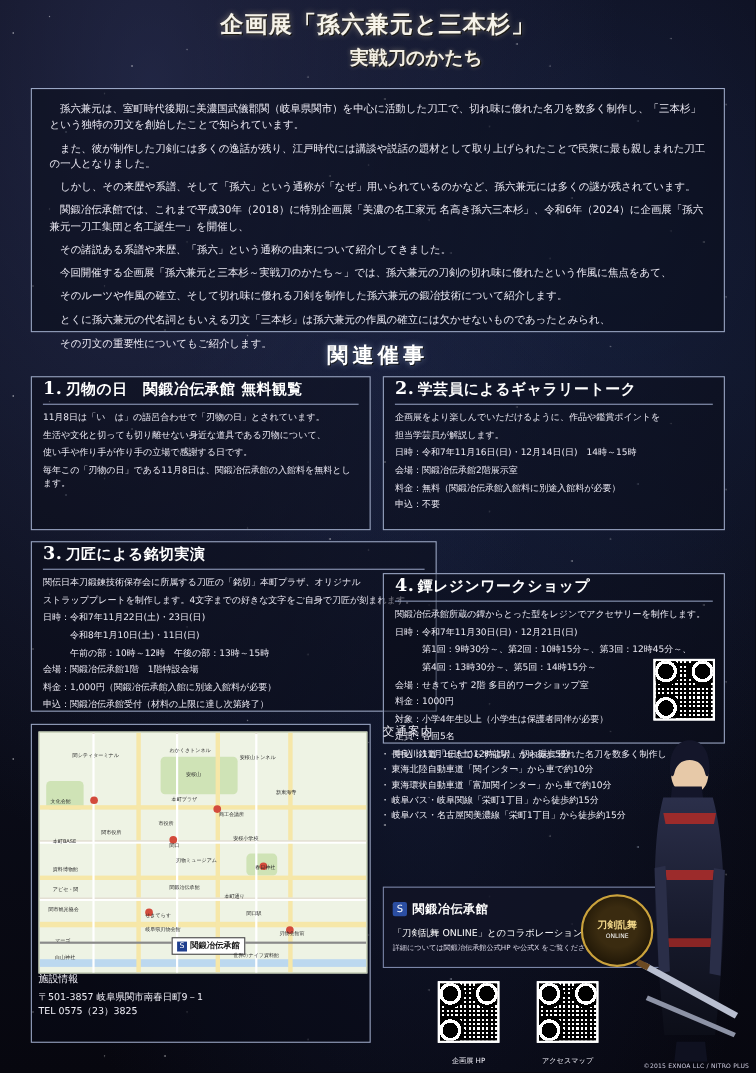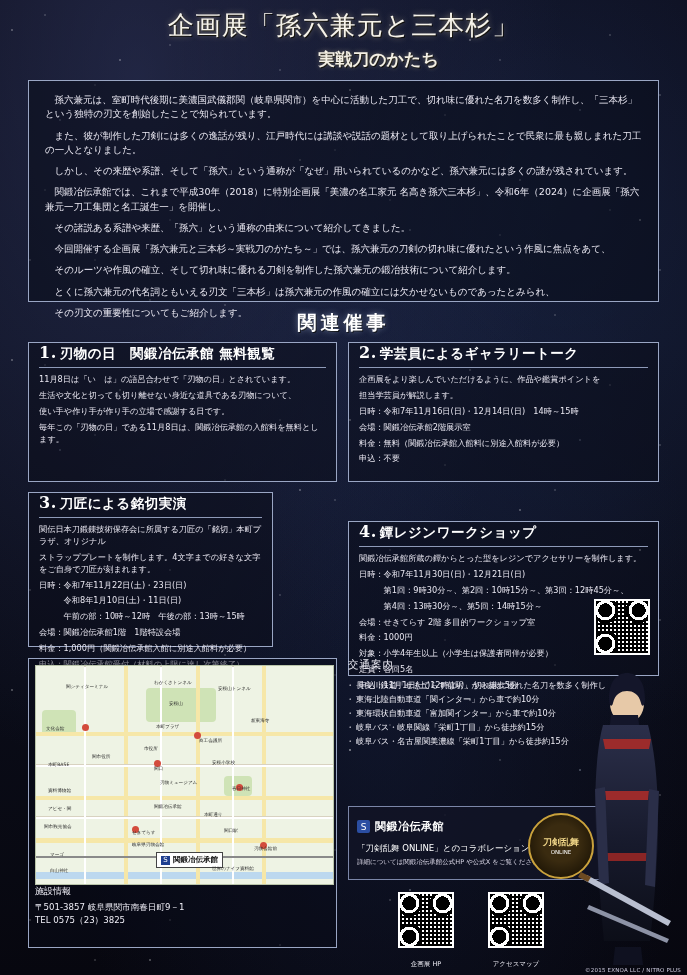--- a/index.html
+++ b/index.html
@@ -51,21 +51,21 @@
       radial-gradient(1px 1px at 555px 140px,#fff,rgba(255,255,255,0)),
       radial-gradient(1px 1px at 610px 35px,#fff,rgba(255,255,255,0)),
       radial-gradient(1px 1px at 660px 95px,#fff,rgba(255,255,255,0));
     background-repeat:repeat;background-size:687px 175px;
   }
 
   
   .title-area{position:absolute;left:0;top:8px;width:687px;text-align:center;}
   .title-main{
     font-family:"DejaVu Serif", serif;
-    font-size:26px;font-weight:normal;color:#f6f3ea;letter-spacing:1px;
+    font-size:21px;font-weight:bold;color:#f6f3ea;letter-spacing:1px;
     text-shadow:0 0 6px rgba(255,235,180,.45), 1px 1px 0 #000;
   }
   .title-sub{
     font-family:"DejaVu Serif", serif;
     font-size:17px;font-weight:bold;color:#f3efe4;margin-top:5px;
     padding-left:70px;
     text-shadow:0 0 5px rgba(255,235,180,.4), 1px 1px 0 #000;
   }
 
   
@@ -94,21 +94,21 @@
   .card-title{
     color:#fff;font-family:"DejaVu Serif", serif;font-size:13.5px;font-weight:bold;
     border-bottom:1px solid #8e9ab8;padding-bottom:4px;margin-bottom:6px;
     letter-spacing:.5px;white-space:nowrap;
   }
   .card-title .num{font-size:16px;margin-right:3px;}
   .card p{margin:0 0 4px 0;color:#e9e7f1;font-size:8.2px;line-height:1.45;}
 
   #card1{left:28px;top:342px;width:309px;height:140px;}
   #card2{left:348px;top:342px;width:311px;height:140px;}
-  #card3{left:28px;top:492px;width:245px;height:155px;}
+  #card3{left:28px;top:492px;width:369px;height:155px;}
   #card4{left:348px;top:521px;width:311px;height:155px;}
 
   
   .qr{
     background:
       repeating-linear-gradient(90deg,#000 0 2px,#fff 2px 4px),
       repeating-linear-gradient(0deg,#000 0 2px,#fff 2px 4px);
     background-blend-mode:multiply;background-color:#fff;
     border:2px solid #fff;
   }

